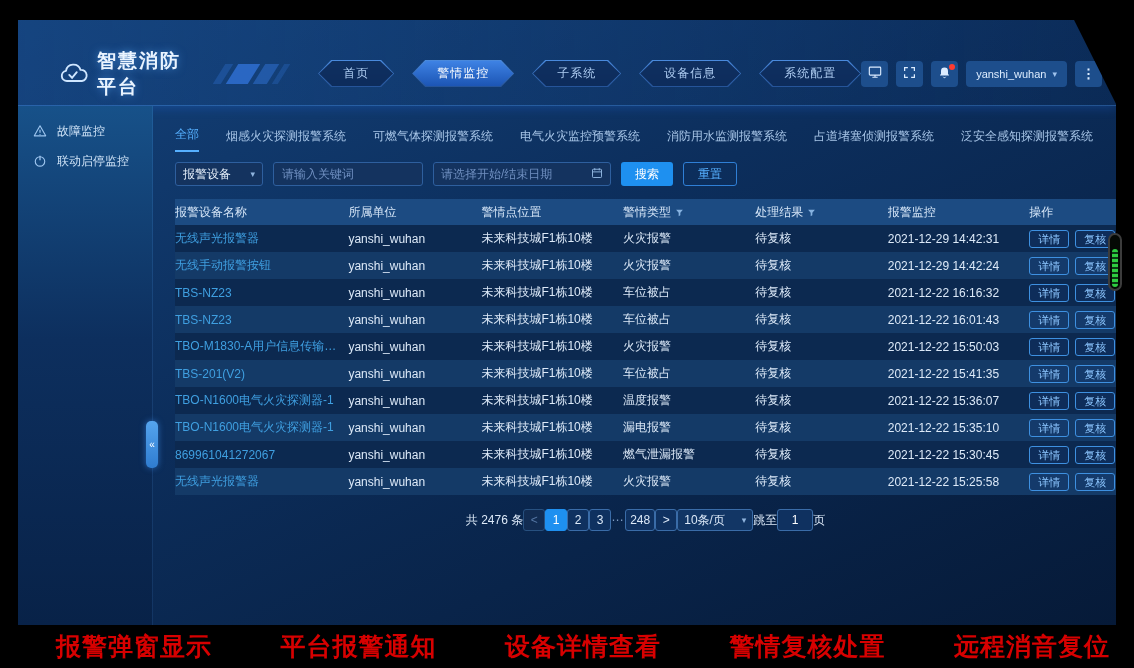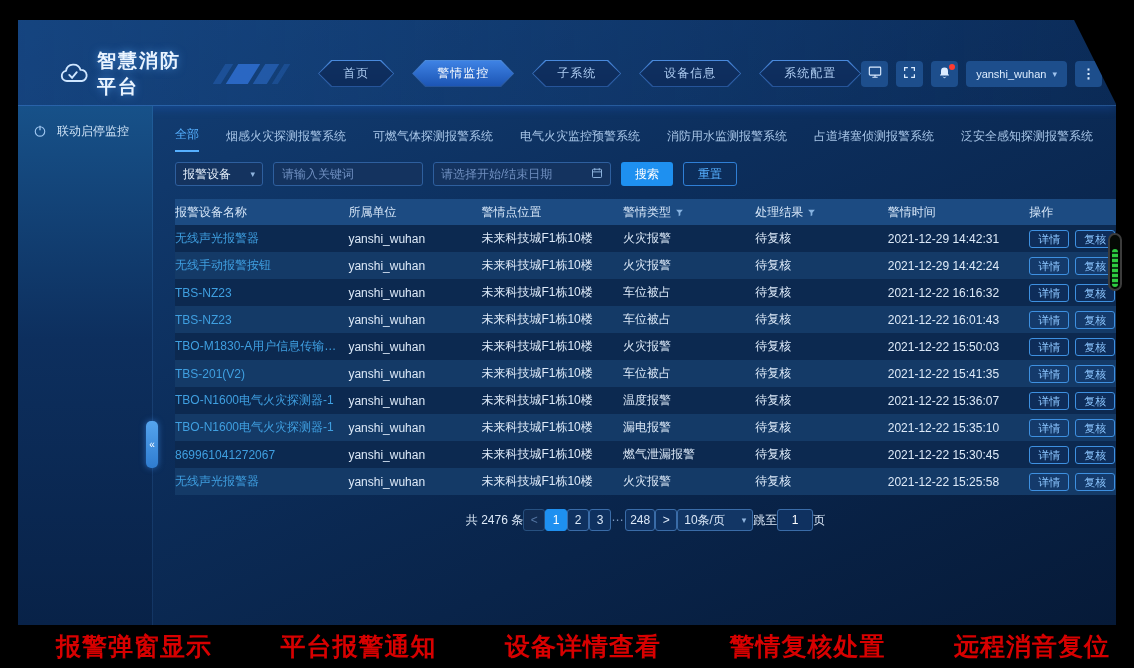--- a/index.html
+++ b/index.html
@@ -192,20 +192,29 @@
           <span>⋮</span>
         </button>
       </div>
     </header>
 
     <aside class="sidebar">
       <div class="side-list">
           <div class="side-item">
             <span class="si">
               <svg width="14" height="14" viewBox="0 0 16 16">
+                <path d="M8 2L14.5 13.5h-13z" fill="none" stroke="currentColor" stroke-width="1.3" stroke-linejoin="round"></path>
+                <path d="M8 6.5v3.5M8 11.5v.8" stroke="currentColor" stroke-width="1.4"></path>
+              </svg>
+            </span>
+            <span>故障监控</span>
+          </div>
+          <div class="side-item">
+            <span class="si">
+              <svg width="14" height="14" viewBox="0 0 16 16">
                 <circle cx="8" cy="8.5" r="5.4" fill="none" stroke="currentColor" stroke-width="1.3"></circle>
                 <path d="M8 2v5" stroke="currentColor" stroke-width="1.5"></path>
               </svg>
             </span>
             <span>联动启停监控</span>
           </div>
         </div>
       <div class="collapse">«</div>
     </aside>
 
@@ -261,21 +270,21 @@
             </div>
             <div class="th c4">
               <span>处理结果</span>
               <span class="fil">
                 <svg width="9" height="9" viewBox="0 0 16 16">
                   <path d="M2 3h12L9.5 8.5V13l-3 1.5V8.5z" fill="currentColor"></path>
                 </svg>
               </span>
             </div>
             <div class="th c5">
-              <span>警情时间</span>
+              <span>报警监控</span>
             </div>
             <div class="th c6">
               <span>操作</span>
             </div>
           </div>
         <div class="tbody">
             <div class="tr">
               <div class="td c0 link">无线声光报警器</div>
               <div class="td c1">yanshi_wuhan</div>
               <div class="td c2">未来科技城F1栋10楼</div>

